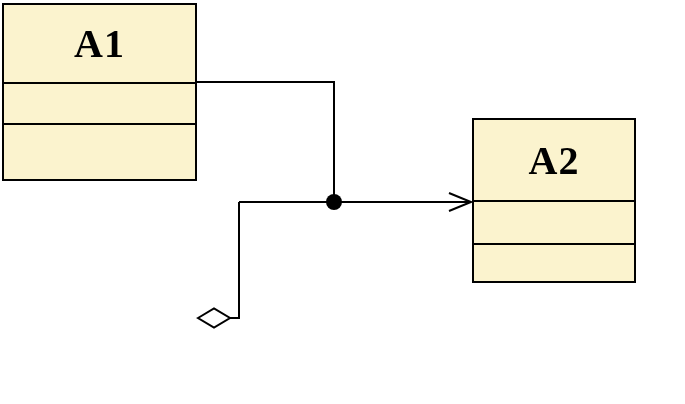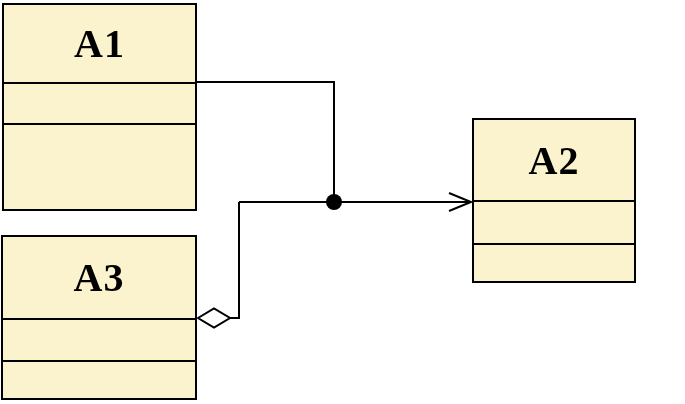--- a/index.html
+++ b/index.html
@@ -57,21 +57,21 @@
     font-weight:bold;
     font-size:40px;
     color:var(--stroke);
     letter-spacing:1px;
   }
   .uml-class .compartment{
     box-sizing:border-box;
     border-top:2px solid var(--stroke);
   }
   
-  #class-a1{left:2px;top:3px;width:195px;height:208px;}
+  #class-a1{left:2px;top:3px;width:195px;height:178px;}
   #class-a1 .title{height:77px;}
   #class-a1 .attrs{height:41px;}
   #class-a1 .ops{flex:1;}
 
   #class-a2{left:472px;top:118px;width:164px;height:165px;}
   #class-a2 .title{height:80px;}
   #class-a2 .attrs{height:43px;}
   #class-a2 .ops{flex:1;}
 
   #class-a3{left:1px;top:235px;width:196px;height:165px;}
@@ -104,19 +104,14 @@
     <div class="compartment attrs"></div>
     <div class="compartment ops"></div>
   </div>
 
   <div class="uml-class" id="class-a2">
     <div class="title">A2</div>
     <div class="compartment attrs"></div>
     <div class="compartment ops"></div>
   </div>
 
-  <div class="uml-class" id="class-a3">
-    <div class="title">A3</div>
-    <div class="compartment attrs"></div>
-    <div class="compartment ops"></div>
-  </div>
 
 </div>
 
 </body></html>

